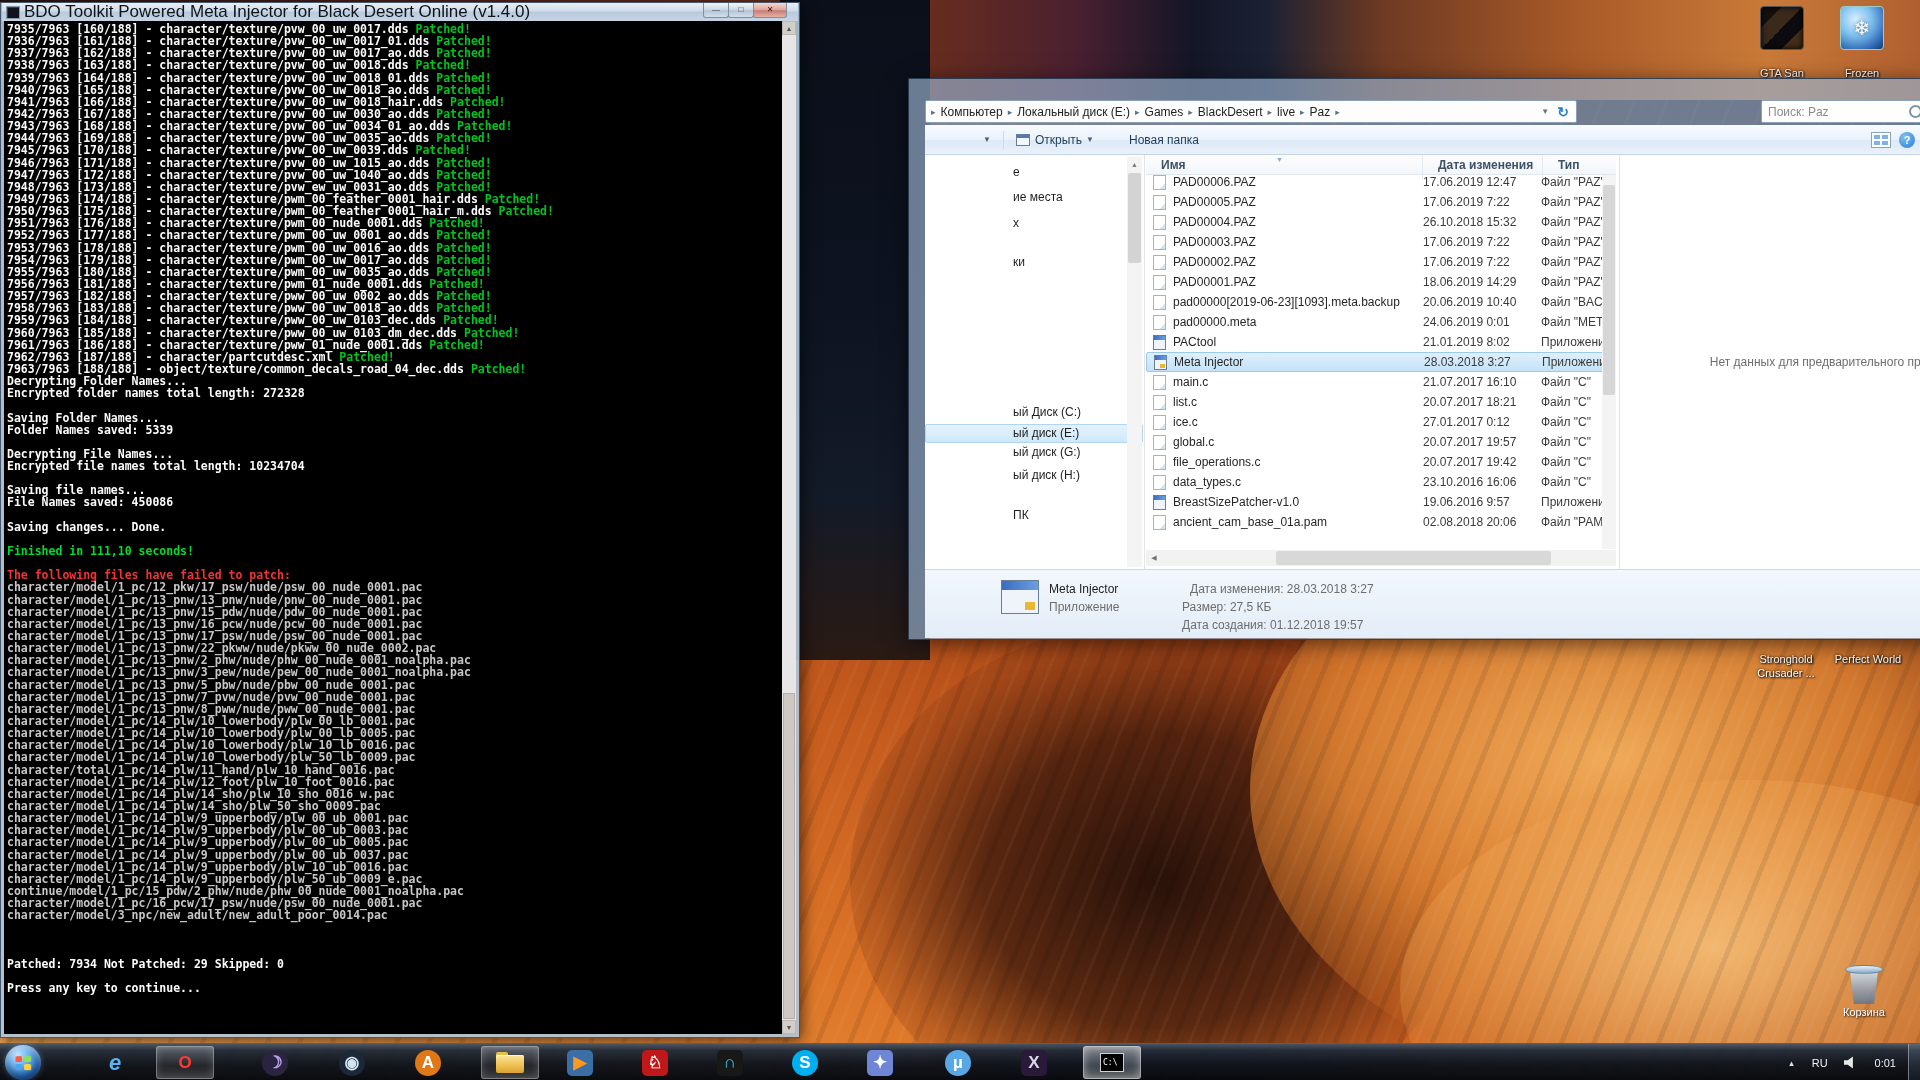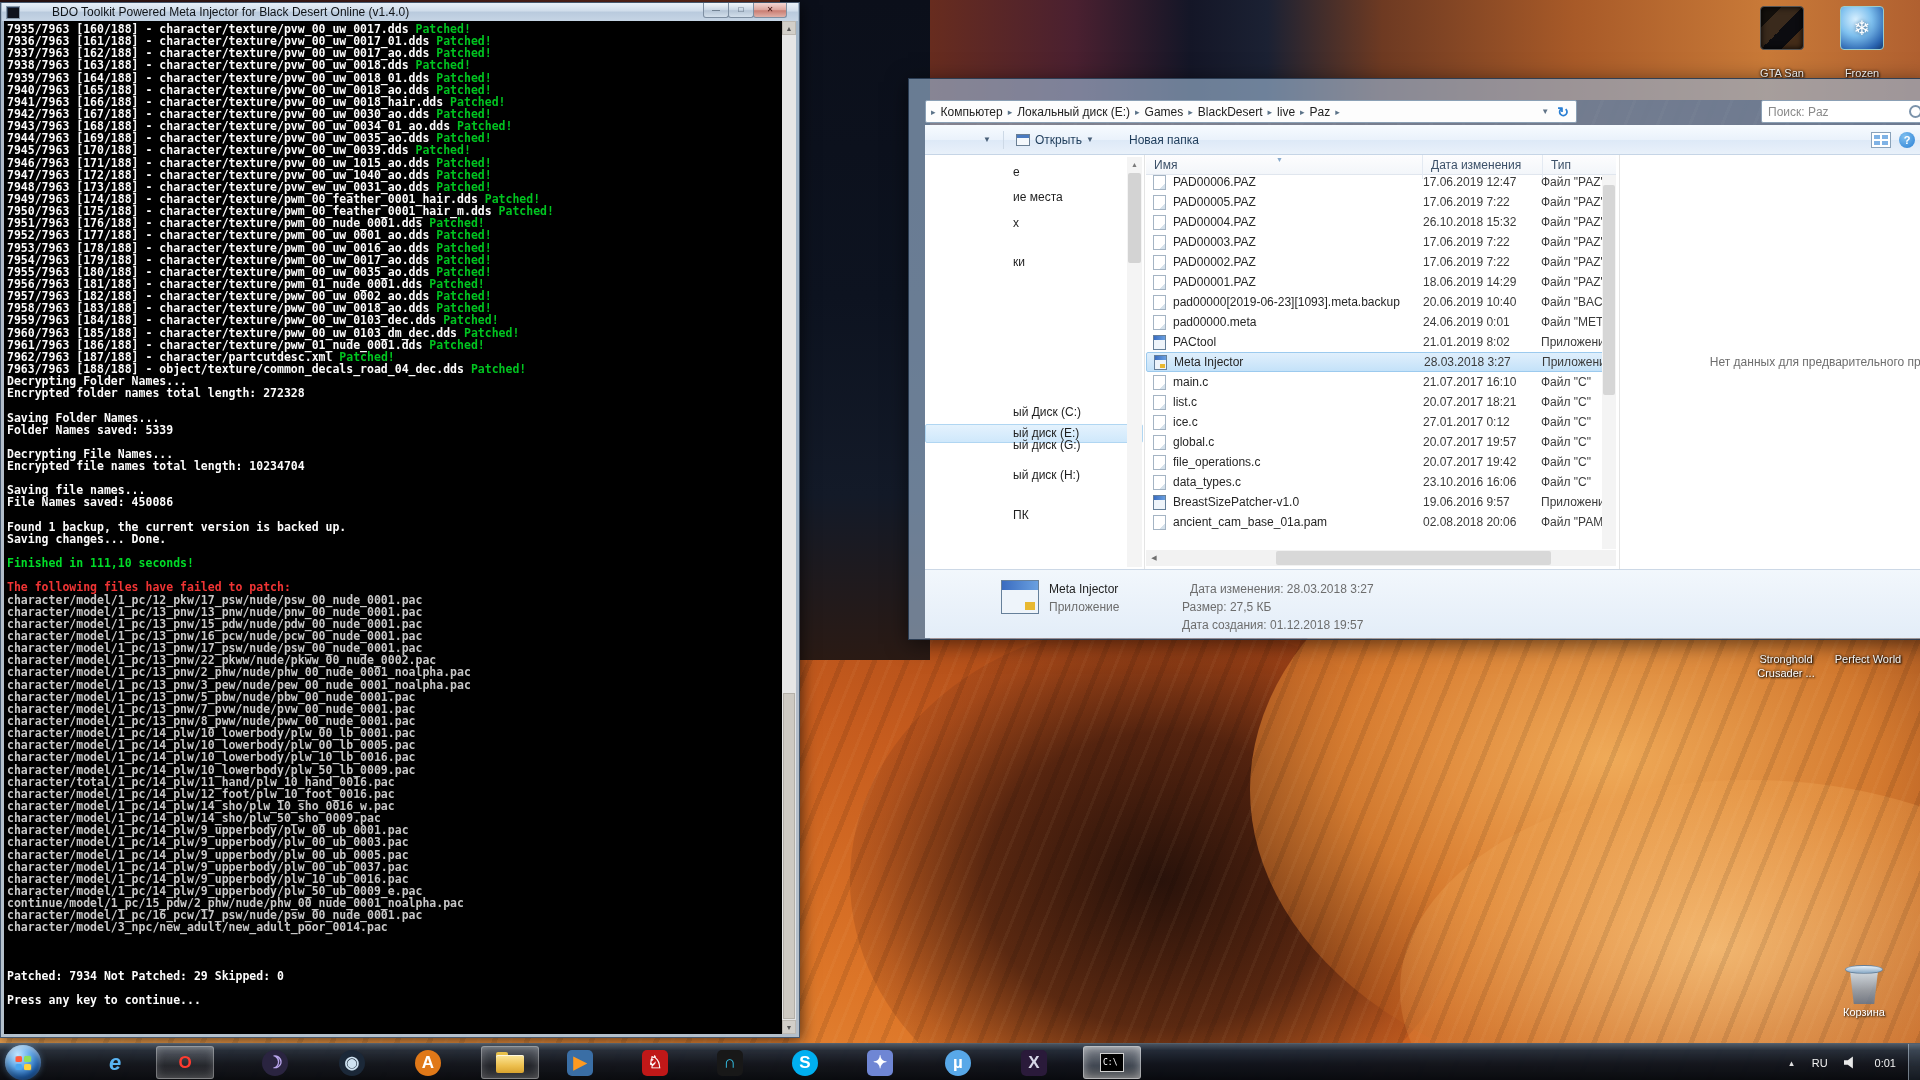--- a/index.html
+++ b/index.html
@@ -41,21 +41,21 @@
     background:linear-gradient(180deg,#e8f2fa,#8aaac6);border:1px solid rgba(70,95,120,.6);box-sizing:border-box;}
   
   .console{position:absolute;left:0;top:2px;width:800px;height:1036px;
     background:rgba(176,196,216,.92);border:1px solid #46586e;box-sizing:border-box;
     box-shadow:2px 3px 14px rgba(0,0,0,.6);}
   .con-title{position:absolute;left:1px;top:0;right:1px;height:18px;
     background:linear-gradient(180deg,#e8f0f8 0%,#cfdcea 45%,#b9cadd 50%,#c6d5e5 100%);
     display:flex;align-items:center;padding-left:4px;}
   .con-title .cicon{width:12px;height:11px;background:#10131c;border:1px solid #8899aa;margin-right:4px;
     box-shadow:inset 1px 1px 0 #2f3f57;}
-  .con-title .ttext{font-size:12px;color:#101418;white-space:nowrap;margin-left:28px;}
+  .con-title .ttext{font-size:17px;color:#101418;white-space:nowrap;}
   .con-btns{position:absolute;right:12px;top:0;height:15px;display:flex;}
   .con-btn{width:26px;height:15px;border:1px solid #7e8fa2;border-top:none;box-sizing:border-box;
     background:linear-gradient(180deg,#f4f8fc,#c9d6e4 50%,#b5c5d6 55%,#d3dfeb);
     font-size:8px;line-height:13px;text-align:center;color:#2a3a4a;border-radius:0 0 3px 3px;margin-left:-1px;}
   .con-btn.close{width:34px;background:linear-gradient(180deg,#f4d8d4,#dba49c 50%,#c97d72 55%,#e0b0a8);color:#40100c;}
   .con-body{position:absolute;left:3px;right:3px;top:18px;bottom:3px;background:#000;overflow:hidden;}
   .con-text{position:absolute;left:3px;top:2px;right:16px;
     font-family:"DejaVu Sans Mono","Liberation Mono",monospace;
     font-size:11.5px;font-weight:700;line-height:12.15px;}
   .ln{white-space:pre;height:12.15px;color:#fcfcfc;}
@@ -106,21 +106,21 @@
   .nav-frag{position:absolute;left:88px;font-size:12px;color:#1e1e1e;white-space:nowrap;transform:translateY(-50%);}
   .nav-hl{position:absolute;left:0;top:269px;width:218px;height:19px;
     background:linear-gradient(180deg,#e4f2fd,#cfe8fb);border:1px solid #b0d6f2;box-sizing:border-box;border-radius:2px;}
   .nav-scroll{position:absolute;right:2px;top:2px;width:15px;height:410px;background:#f4f4f4;}
   .nav-scroll .arr{height:15px;font-size:7px;color:#7a7a7a;text-align:center;line-height:15px;background:#f4f4f4;}
   .nav-scroll .thumb{position:absolute;left:1px;top:16px;width:13px;height:90px;background:#d3d3d3;border-radius:2px;}
   .listpane{position:absolute;left:221px;top:0;width:470px;height:414px;overflow:hidden;}
   .col-head{position:absolute;left:0;top:0;right:0;height:20px;z-index:5;
     background:linear-gradient(180deg,#fdfdfe,#f3f6fa);border-bottom:1px solid #e0e6ee;box-sizing:border-box;
     font-size:12px;color:#3c5068;}
-  .col-head .c{position:absolute;top:0;height:24px;line-height:20px;border-right:1px solid #e4eaf2;box-sizing:border-box;padding-left:8px;}
+  .col-head .c{position:absolute;top:0;height:24px;line-height:20px;border-right:1px solid #e4eaf2;box-sizing:border-box;padding-left:15px;font-weight:bold;}
   .sort-glyph{position:absolute;left:130px;top:1px;font-size:7px;color:#88aacc;}
   .rows{position:absolute;left:0;top:17px;right:0;}
   .frow{position:relative;height:20px;display:flex;align-items:center;font-size:12px;color:#262626;}
   .frow .fic{margin-left:7px;width:13px;height:15px;flex:none;}
   .frow .nm{margin-left:7px;width:250px;white-space:nowrap;overflow:hidden;}
   .frow .dt{width:118px;color:#3a3a3a;flex:none;}
   .frow .tp{color:#3a3a3a;white-space:nowrap;flex:none;}
   .frow.sel{background:linear-gradient(180deg,#e0effc,#c4e2f9);border:1px solid #9ccaee;box-sizing:border-box;border-radius:2px;}
   .page-ic{background:#fff;border:1px solid #a4b4c4;box-sizing:border-box;position:relative;
     background-image:linear-gradient(315deg,#d6e2ec 4px,transparent 4px);}
@@ -265,21 +265,20 @@
           <div class="ln">&nbsp;</div>
           <div class="ln">Saving Folder Names...</div>
           <div class="ln">Folder Names saved: 5339</div>
           <div class="ln">&nbsp;</div>
           <div class="ln">Decrypting File Names...</div>
           <div class="ln">Encrypted file names total length: 10234704</div>
           <div class="ln">&nbsp;</div>
           <div class="ln">Saving file names...</div>
           <div class="ln">File Names saved: 450086</div>
           <div class="ln">&nbsp;</div>
-          <div class="ln">Found 1 backup, the current version is backed up.</div>
           <div class="ln">Saving changes... Done.</div>
           <div class="ln">&nbsp;</div>
           <div class="ln g">Finished in 111,10 seconds!</div>
           <div class="ln">&nbsp;</div>
           <div class="ln r">The following files have failed to patch:</div>
           <div class="ln f">character/model/1_pc/12_pkw/17_psw/nude/psw_00_nude_0001.pac</div>
           <div class="ln f">character/model/1_pc/13_pnw/13_pnw/nude/pnw_00_nude_0001.pac</div>
           <div class="ln f">character/model/1_pc/13_pnw/15_pdw/nude/pdw_00_nude_0001.pac</div>
           <div class="ln f">character/model/1_pc/13_pnw/16_pcw/nude/pcw_00_nude_0001.pac</div>
           <div class="ln f">character/model/1_pc/13_pnw/17_psw/nude/psw_00_nude_0001.pac</div>
@@ -375,21 +374,21 @@
     <div class="main-area">
       <div class="navpane">
         <div class="nav-hl"></div>
         <div id="navfrags">
             <div class="nav-frag" style="top: 17px;">е</div>
             <div class="nav-frag" style="top: 42px;">ие места</div>
             <div class="nav-frag" style="top: 68px;">х</div>
             <div class="nav-frag" style="top: 107px;">ки</div>
             <div class="nav-frag" style="top: 257px;">ый Диск (С:)</div>
             <div class="nav-frag" style="top: 278px;">ый диск (E:)</div>
-            <div class="nav-frag" style="top: 290px;">ый диск (G:)</div>
+            <div class="nav-frag" style="top: 297px;">ый диск (G:)</div>
             <div class="nav-frag" style="top: 320px;">ый диск (H:)</div>
             <div class="nav-frag" style="top: 360px;">ПК</div>
           </div>
         <div class="nav-scroll">
           <div class="arr">▲</div>
           <div class="thumb"></div>
         </div>
       </div>
       <div class="listpane">
         <div class="rows" id="filerows">

